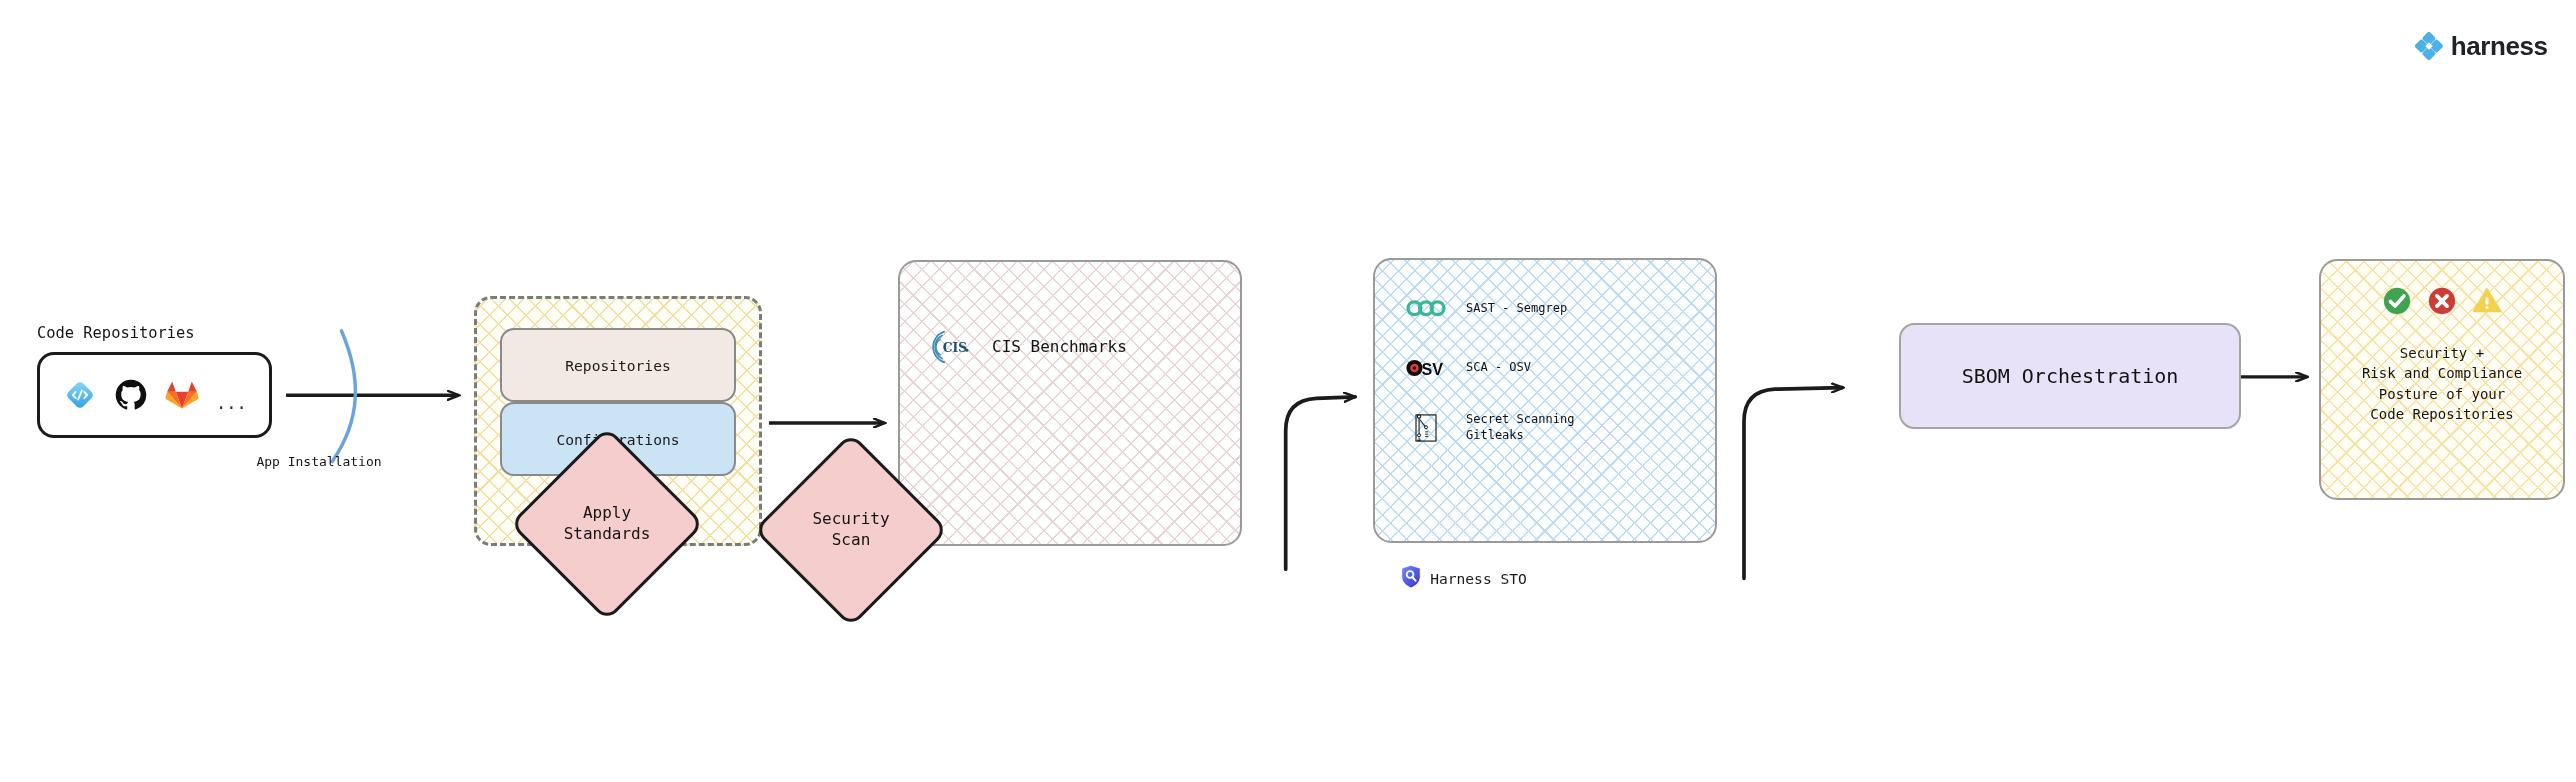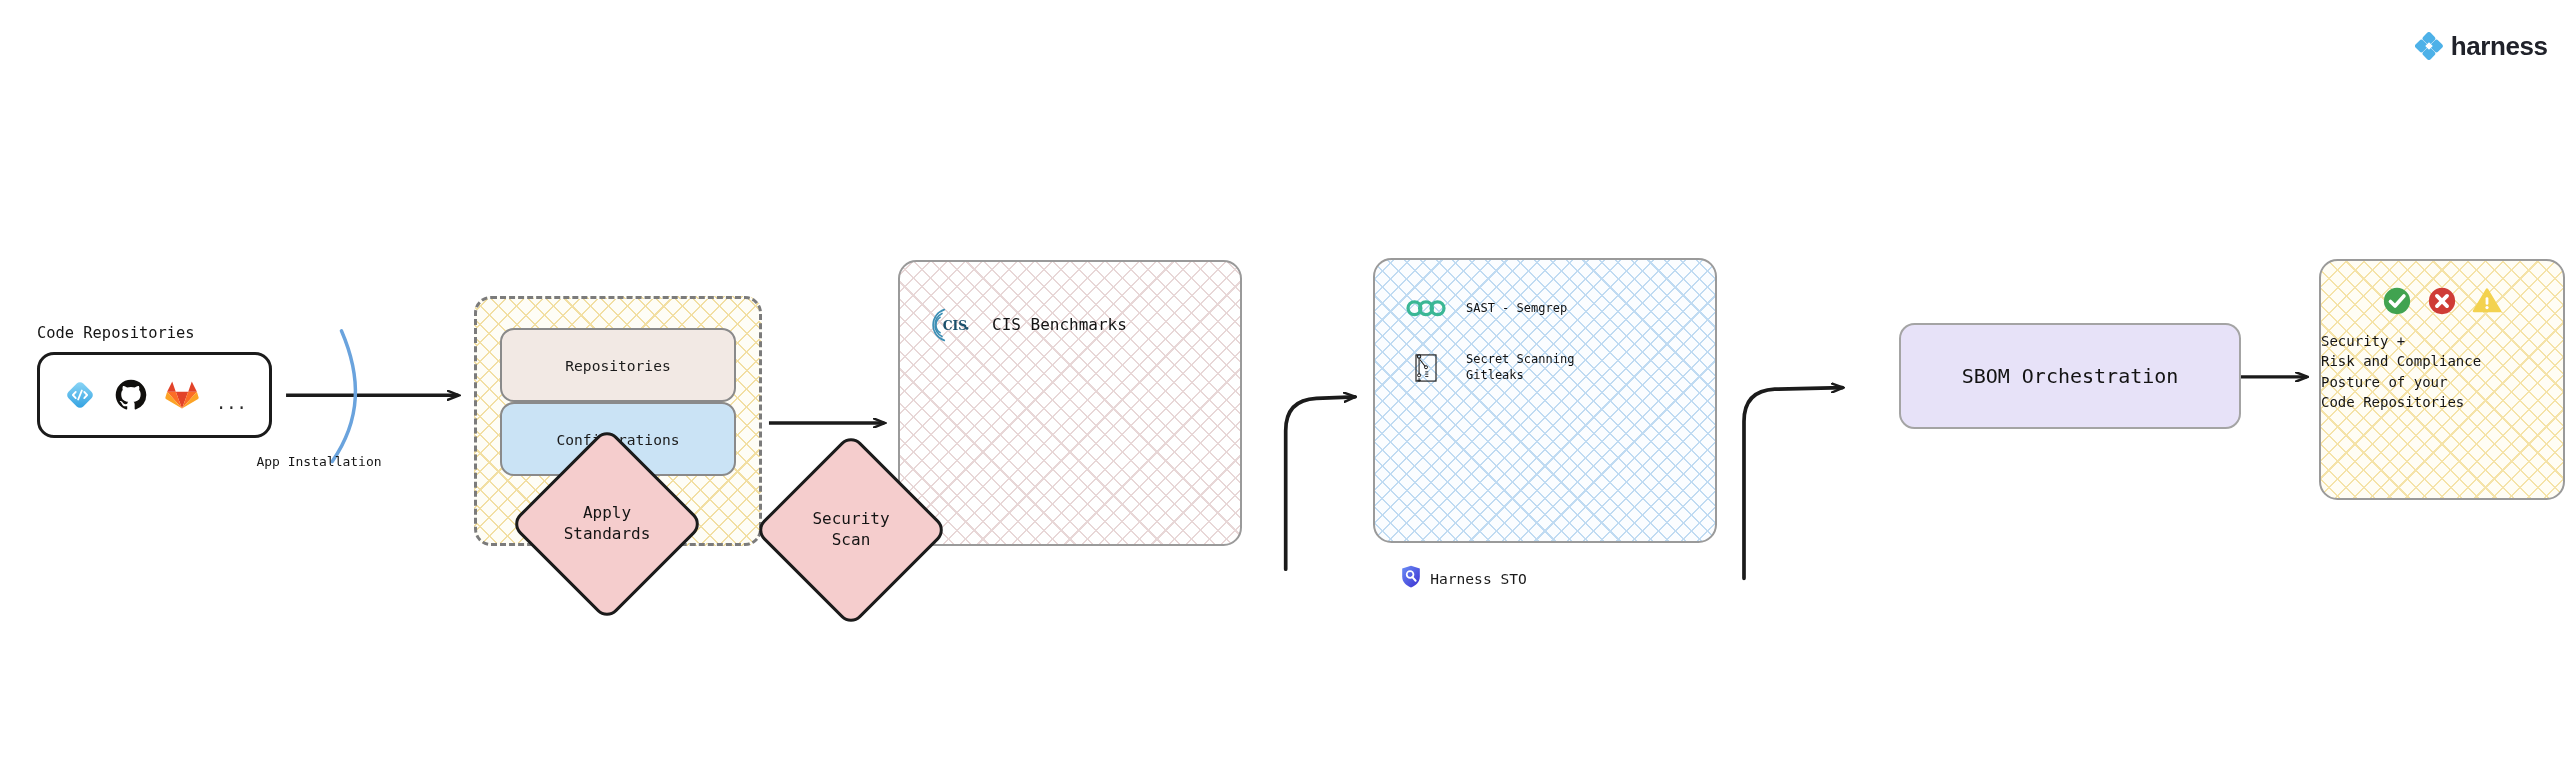--- a/index.html
+++ b/index.html
@@ -88,21 +88,21 @@
       repeating-linear-gradient(-45deg, #c0dbf2 0 1.5px, transparent 1.5px 11.5px);
   }
   .hatch-yellow {
     background-color: #fffdf4;
     background-image:
       repeating-linear-gradient(45deg, #f5e3a8 0 1.5px, transparent 1.5px 12.3px),
       repeating-linear-gradient(-45deg, #f5e3a8 0 1.5px, transparent 1.5px 12.3px);
   }
 
   #standards-panel { left: 898px; top: 260px; width: 344px; height: 286px; }
-  #standards-panel .rows { padding: 43px 4px 0 32px; }
+  #standards-panel .rows { padding: 43px 4px 0 32px; margin-top: 22px; }
   .std-row { display: flex; align-items: center; gap: 20px; margin-bottom: 34px; }
   .std-row .icon-slot { width: 40px; height: 40px; position: relative; flex: none; }
   .std-row .txt { font-size: 16px; color: #121212; line-height: 1.32; white-space: pre-line; }
 
   #scan-panel { left: 1373px; top: 258px; width: 344px; height: 285px; }
   #scan-panel .rows { padding: 31px 0 0 31px; }
   .scan-row { display: flex; align-items: center; gap: 20px; margin-bottom: 24.6px; }
   .scan-row .icon-slot { width: 40px; height: 35px; position: relative; flex: none;
                          display: flex; align-items: center; }
   .scan-row .txt { font-size: 12px; color: #121212; line-height: 1.32; white-space: pre-line; }
@@ -126,21 +126,21 @@
   #outcome-box {
     left: 2319px; top: 259px; width: 246px; height: 241px;
     border: 2.3px solid #9a9a9a; border-radius: 18.5px;
     padding-top: 23px;
   }
   #outcome-icons {
     display: flex; align-items: center; justify-content: center; gap: 10.8px;
   }
   #outcome-icons .oi { width: 34px; height: 34px; position: relative; }
   #outcome-text {
-    margin-top: 13px; 
+    margin-top: 25px; text-align: center;
     font-size: 14px; color: #141414; line-height: 1.45;
     white-space: pre-line;
   }
 
   
   .diamond {
     width: 138px; height: 138px;
     background: #f5cdcd;
     border: 3.1px solid #1b1b1b;
     border-radius: 14px;
@@ -268,20 +268,31 @@
       <span class="icon-slot">
         <svg width="40" height="18.5" viewBox="0 0 52 24">
           <g fill="none" stroke="#3ab795" stroke-width="4.2">
             <circle cx="11" cy="12" r="8.4"></circle>
             <circle cx="26" cy="12" r="8.4"></circle>
             <circle cx="41" cy="12" r="8.4"></circle>
           </g>
         </svg>
       </span>
       <span class="txt mono">SAST - Semgrep</span>
+    </div>
+    <div class="scan-row">
+      <span class="icon-slot">
+        <svg width="40" height="20" viewBox="0 0 52 26">
+          <circle cx="11" cy="13" r="10.5" fill="#0d0d0d"></circle>
+          <circle cx="11" cy="13" r="5.6" fill="#e03b2f"></circle>
+          <circle cx="11" cy="13" r="2.3" fill="#0d0d0d"></circle>
+          <text x="20" y="22" font-family="Liberation Sans, sans-serif" font-size="21" font-weight="700" fill="#0d0d0d">SV</text>
+        </svg>
+      </span>
+      <span class="txt mono">SCA - OSV</span>
     </div>
     <div class="scan-row">
       <span class="icon-slot">
         <svg width="40" height="34" viewBox="0 0 52 44">
           <rect x="13" y="5" width="26" height="34" fill="none" stroke="#1c1c1c" stroke-width="1.5"></rect>
           <circle cx="17" cy="7" r="2.2" fill="none" stroke="#1c1c1c" stroke-width="1.4"></circle>
           <path d="M17 9 L17 30" stroke="#1c1c1c" stroke-width="1.4"></path>
           <path d="M18 11 L25 20" stroke="#1c1c1c" stroke-width="1.4"></path>
           <circle cx="26" cy="21" r="2" fill="none" stroke="#1c1c1c" stroke-width="1.3"></circle>
           <circle cx="17" cy="31.5" r="2" fill="none" stroke="#1c1c1c" stroke-width="1.3"></circle>

